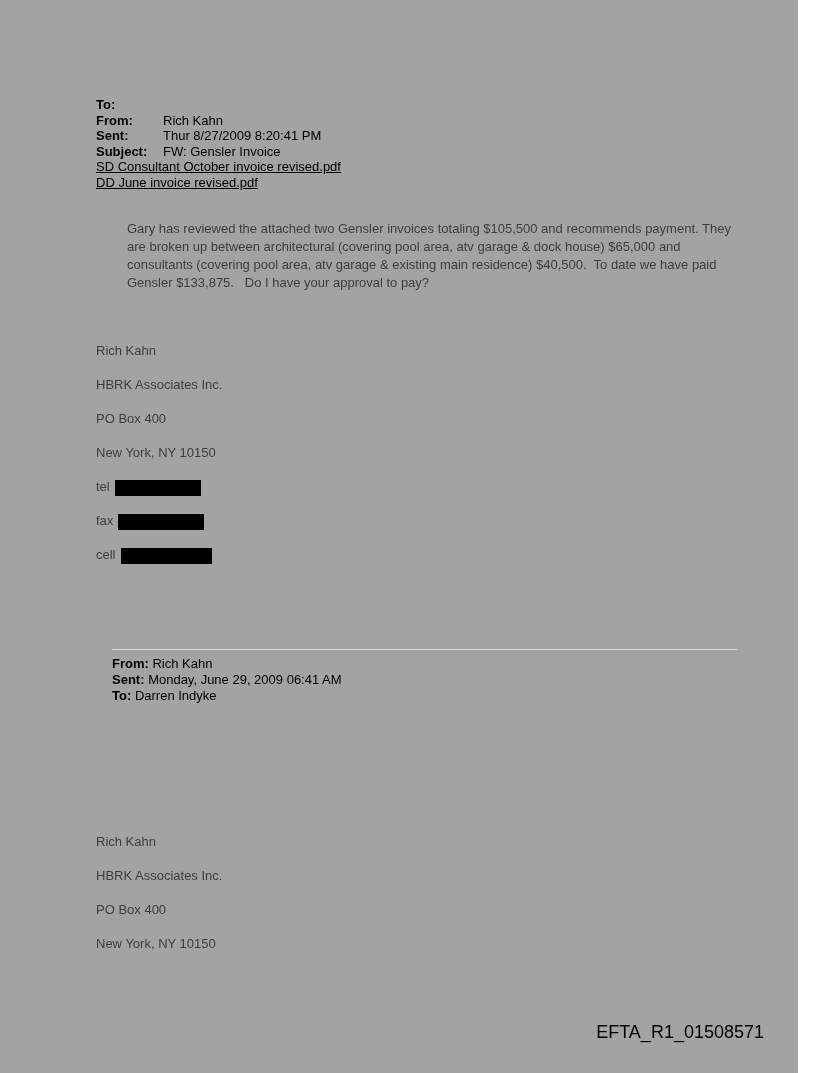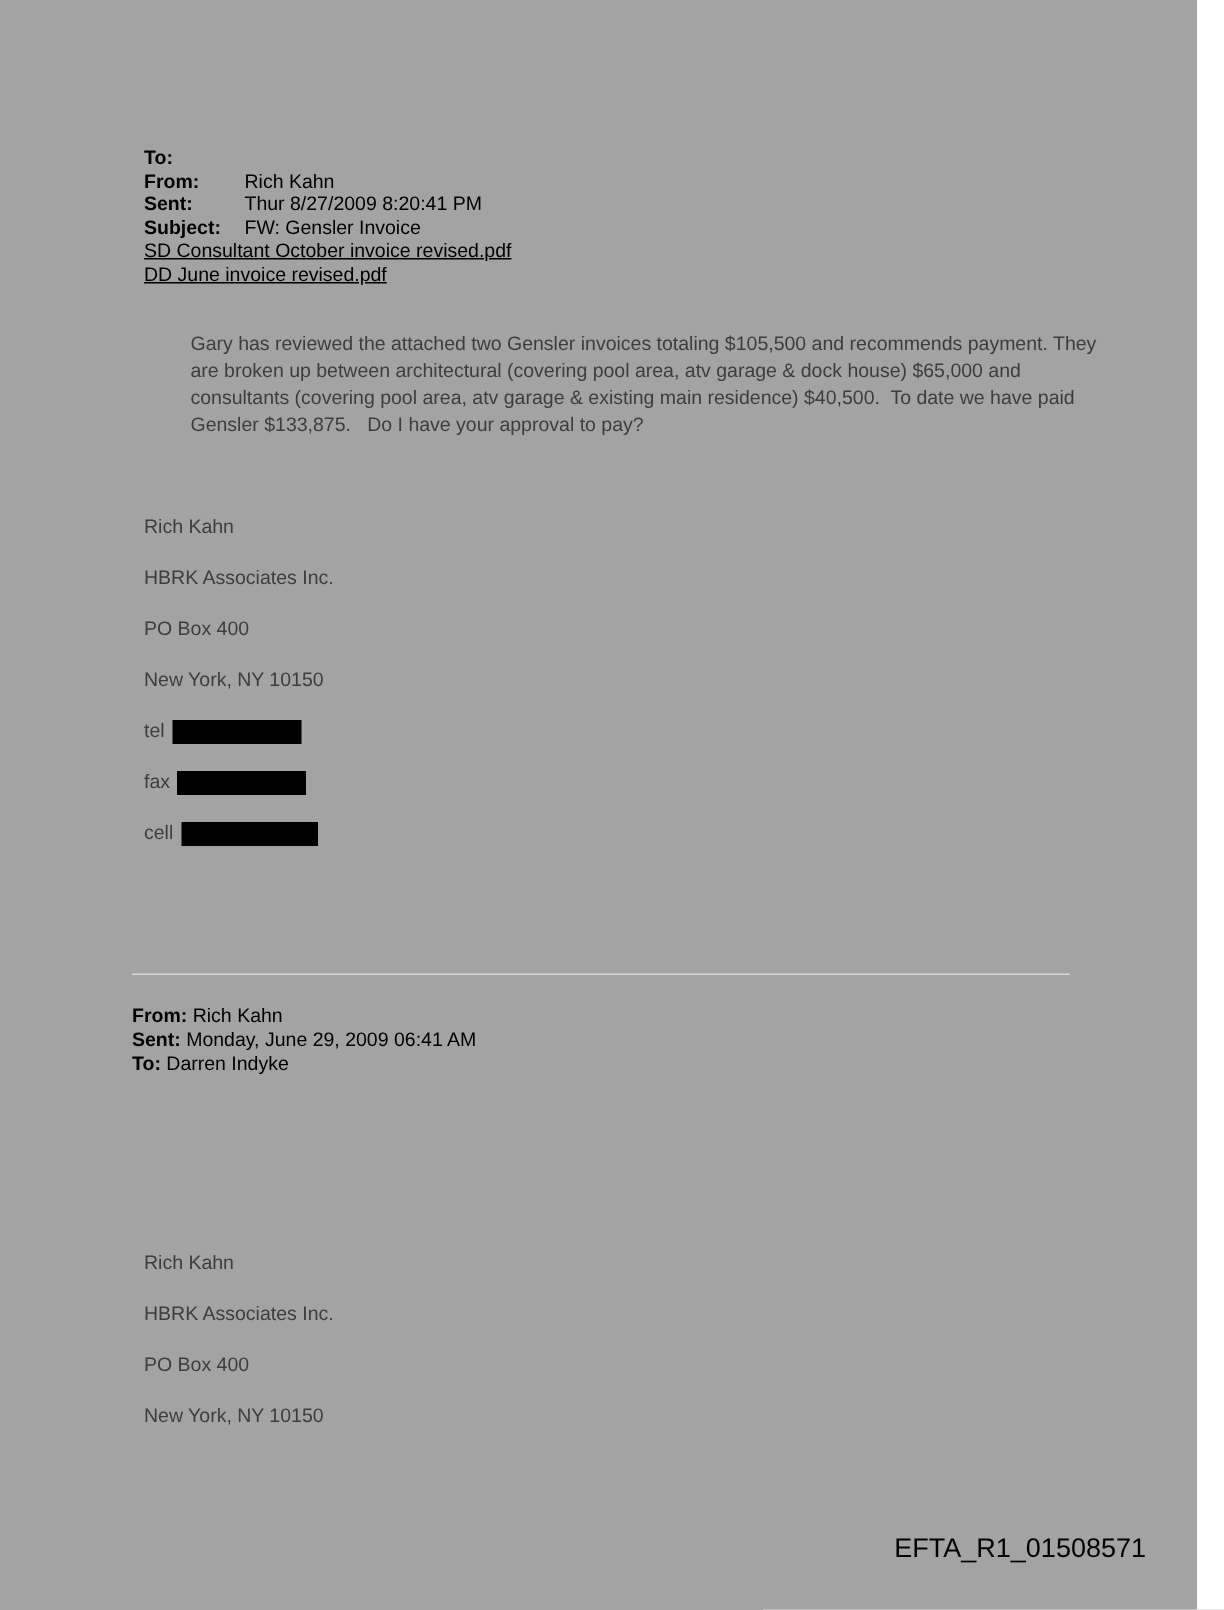--- a/index.html
+++ b/index.html
@@ -92,24 +92,24 @@
     display: inline-block;
   }
   .redaction-tel  { width: 86px; }
   .redaction-fax  { width: 86px; }
   .redaction-cell { width: 91px; }
 
   
   .forwarded {
     position: absolute;
     top: 649px;
-    left: 88px;
+    left: 112px;
     width: 625px;
     border-top: 1px solid #d9d9d9;
-    padding-top: 19px;
+    padding-top: 6px;
     font-size: 13px;
     color: #000000;
   }
   .fwd-row {
     line-height: 16px;
   }
   .fwd-row .flabel {
     font-weight: bold;
   }
 

